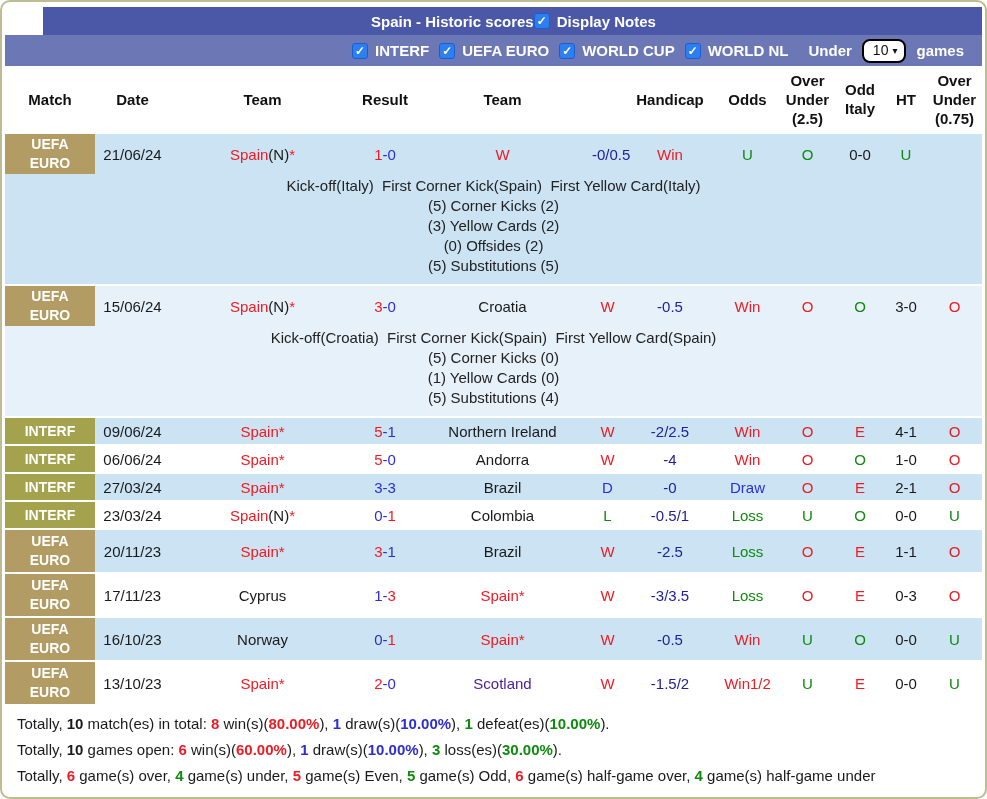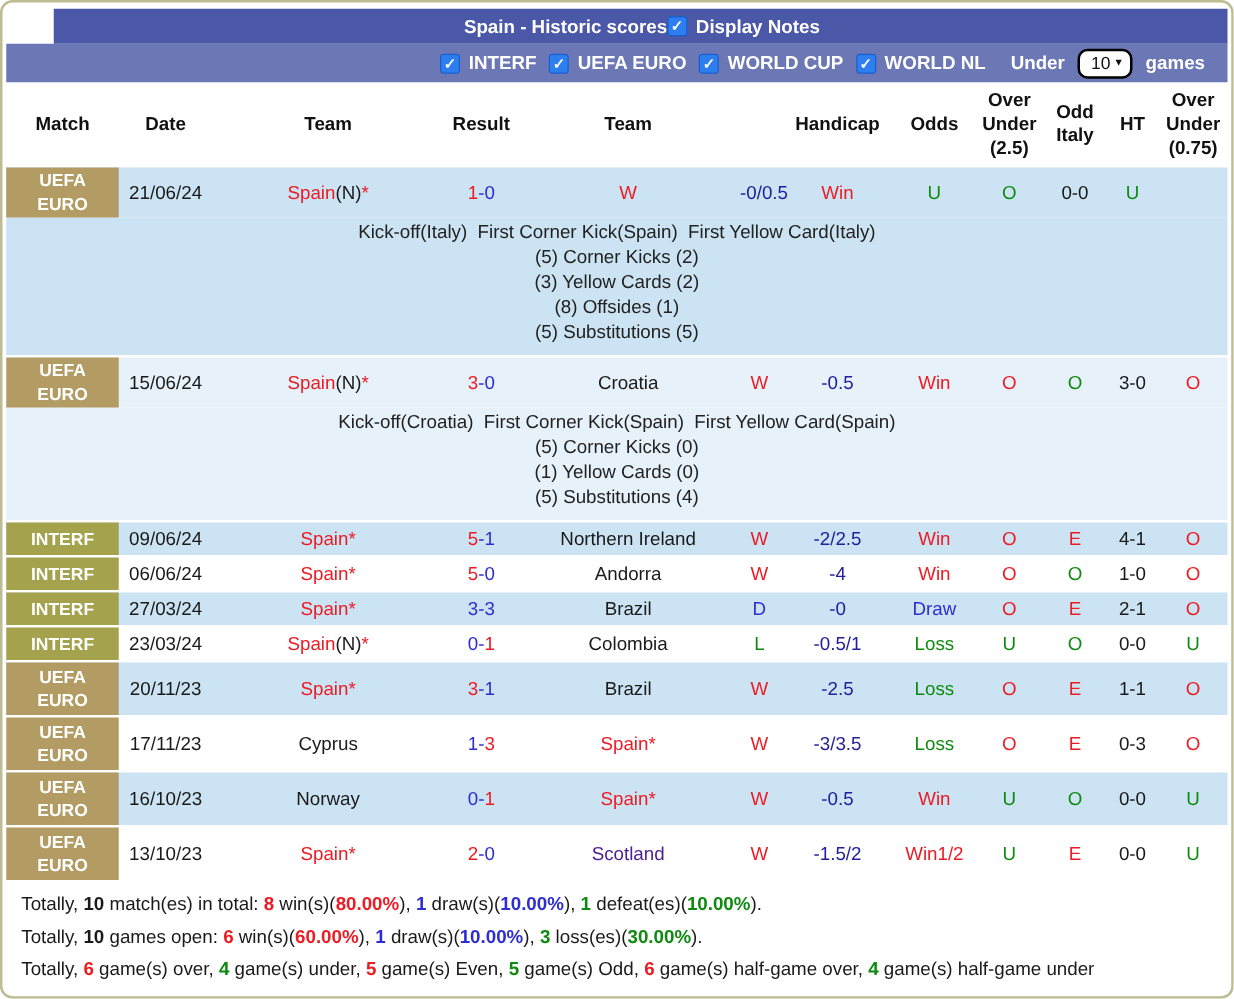--- a/index.html
+++ b/index.html
@@ -118,21 +118,21 @@
         <div class="cell" style="color: rgb(236, 28, 36);">Win</div>
         <div class="cell" style="color: rgb(14, 138, 14);">U</div>
         <div class="cell" style="color: rgb(14, 138, 14);">O</div>
         <div class="cell" style="color: rgb(26, 26, 26);">0-0</div>
         <div class="cell" style="color: rgb(14, 138, 14);">U</div>
       </div>
       <div class="notes" style="background: rgb(203, 227, 243);">
         <div class="nline">Kick-off(Italy)  First Corner Kick(Spain)  First Yellow Card(Italy)</div>
         <div class="nline">(5) Corner Kicks (2)</div>
         <div class="nline">(3) Yellow Cards (2)</div>
-        <div class="nline">(8) Offsides (1)</div>
+        <div class="nline">(0) Offsides (2)</div>
         <div class="nline">(5) Substitutions (5)</div>
       </div>
       <div class="mrow grid-cols" style="background: rgb(231, 241, 250); min-height: 42px;">
         <div class="badge" style="background: rgb(179, 156, 99);">
           <span>UEFA EURO</span>
         </div>
         <div class="cell" style="color: rgb(26, 26, 26);">15/06/24</div>
         <div class="cell"><span style="color: rgb(236, 28, 36);">Spain</span><span style="color: rgb(26, 26, 26);">(N)</span><span style="color: rgb(236, 28, 36);">*</span></div>
         <div class="cell"><span style="color: rgb(236, 28, 36);">3</span><span style="color: rgb(45, 45, 210);">-</span><span style="color: rgb(45, 45, 210);">0</span></div>
         <div class="cell"><span style="color: rgb(26, 26, 26);">Croatia</span></div>

